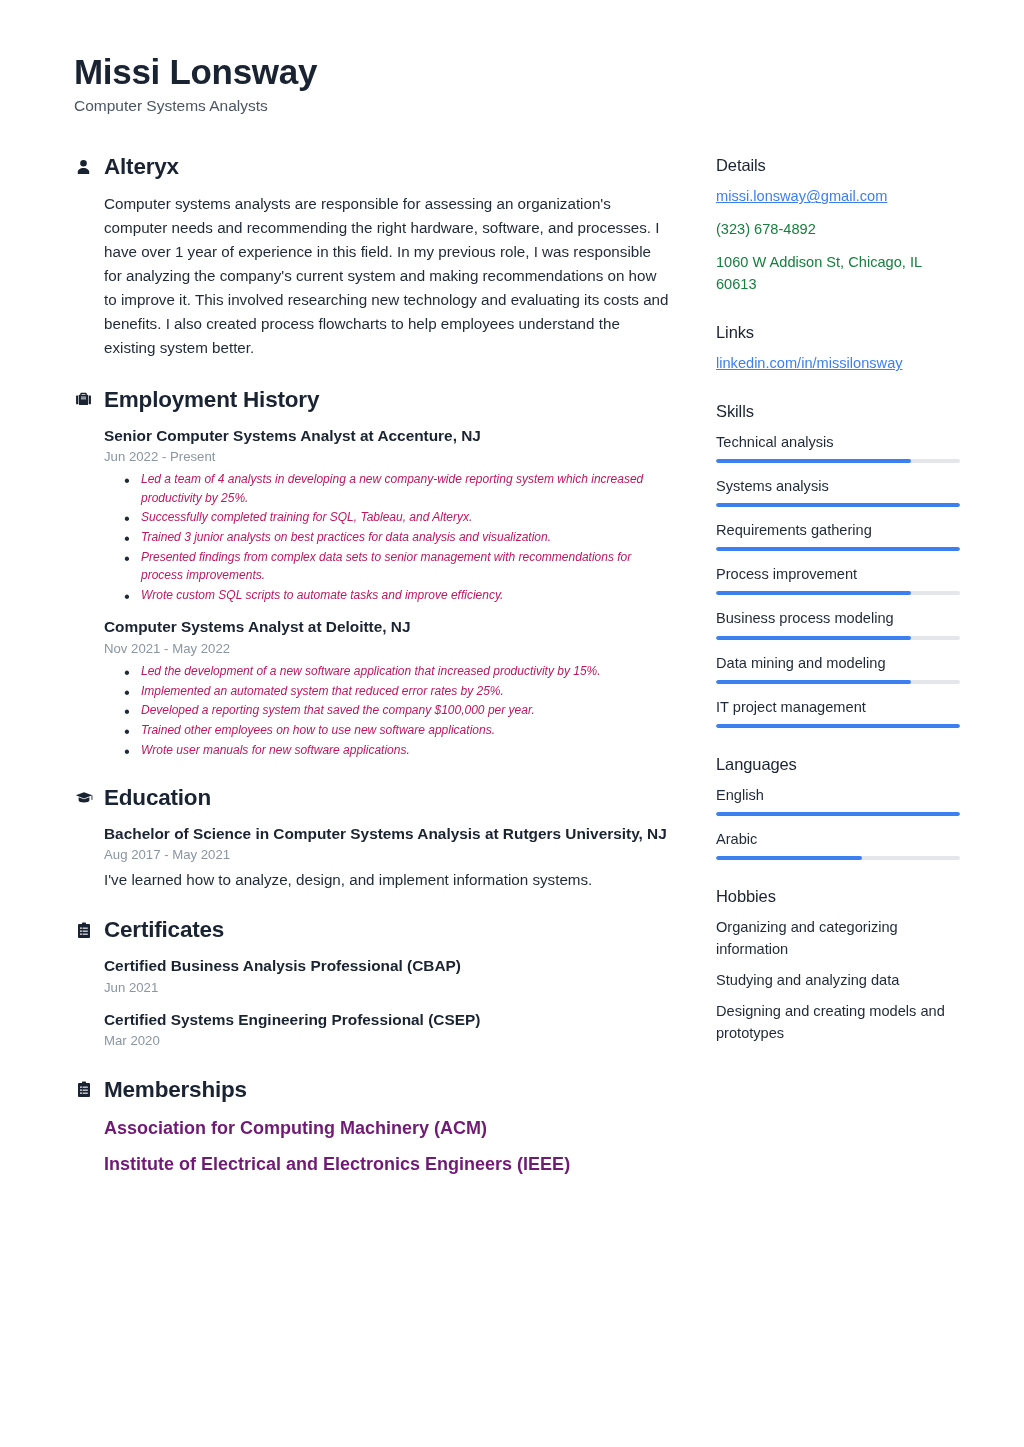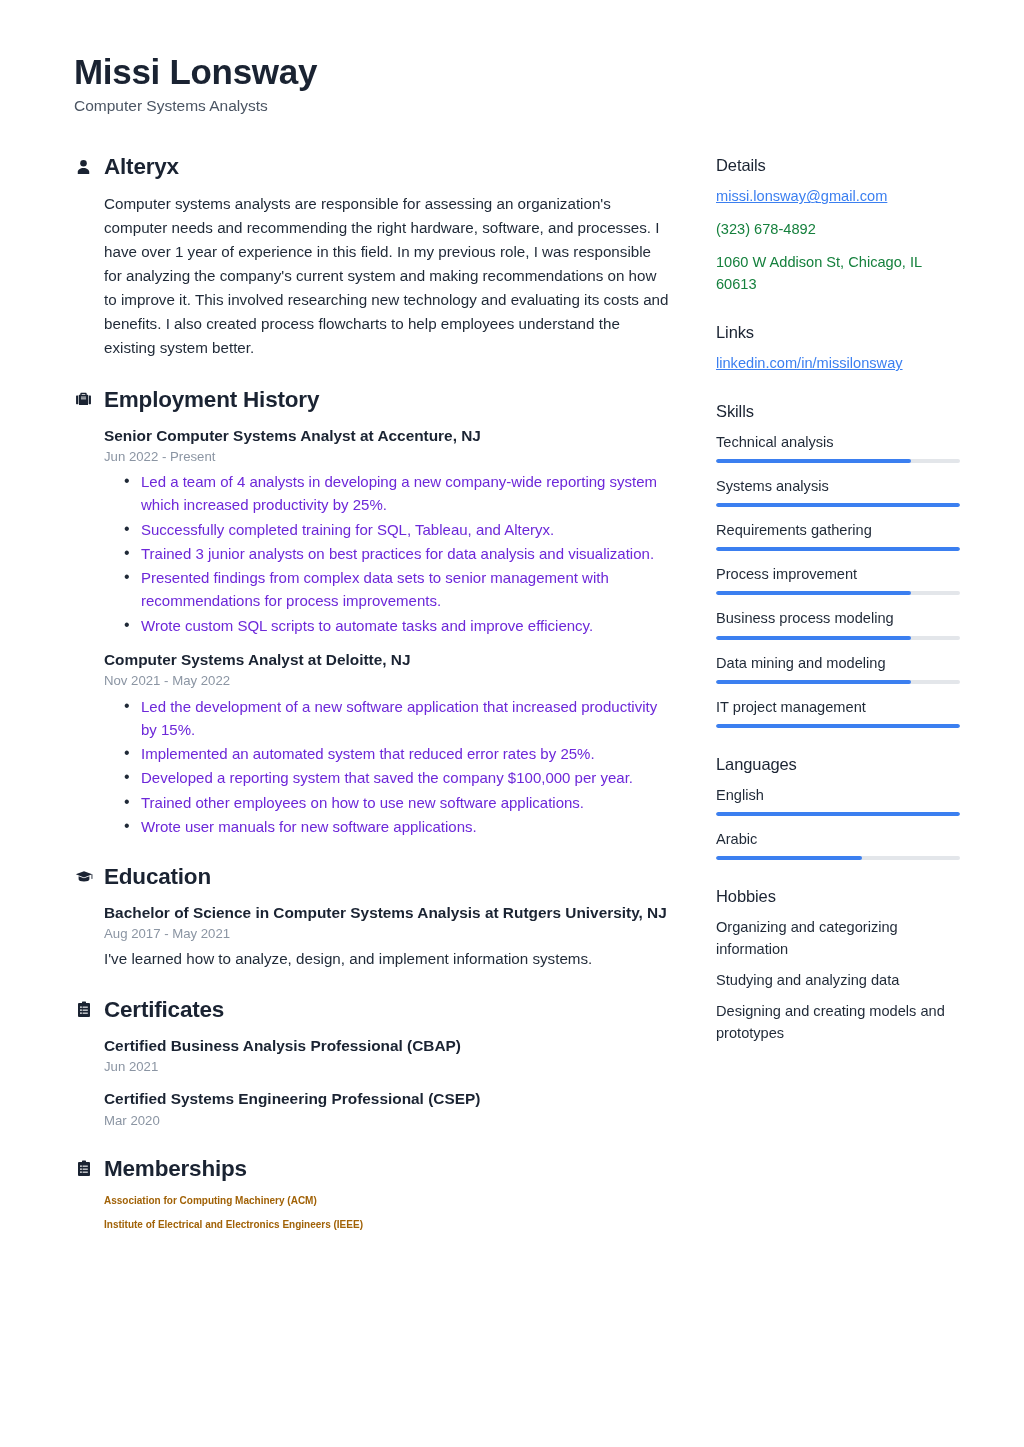--- a/index.html
+++ b/index.html
@@ -110,43 +110,44 @@
     margin-top: 3px;
   }
 
   .bullets {
     margin-top: 4px;
     padding-left: 20px;
     list-style: none;
   }
 
   .bullets li {
-    font-size: 15px;
+    font-size: 12px;
     line-height: 1.55;
-    color: #6d28d9;
+    color: #be185d;
     position: relative;
     padding-left: 17px;
     margin-bottom: 1px;
+    font-style: italic;
   }
 
   .bullets li::before {
     content: "\2022";
     position: absolute;
     left: 0;
     top: -1px;
     font-size: 16px;
     color: #1f2937;
   }
 
   .plain-entry { margin-top: 10px; }
 
   .plain-entry-title {
-    font-size: 10px;
+    font-size: 18px;
     font-weight: bold;
-    color: #a16207;
+    color: #701a75;
     line-height: 1.45;
   }
 
   
   .side-section { margin-bottom: 27px; }
 
   .side-title {
     font-size: 16.5px;
     font-weight: normal;
     color: #1a2332;

